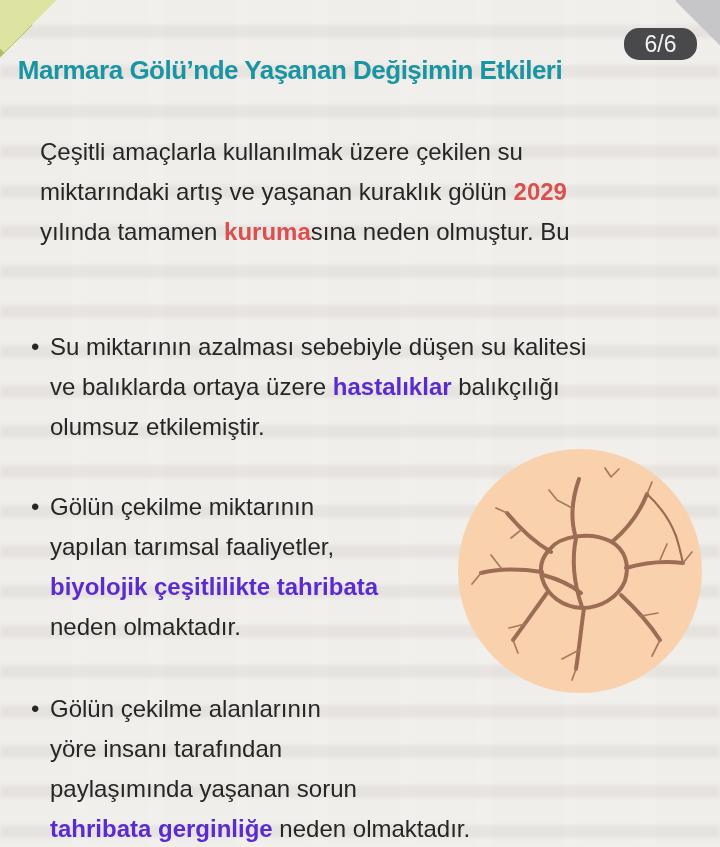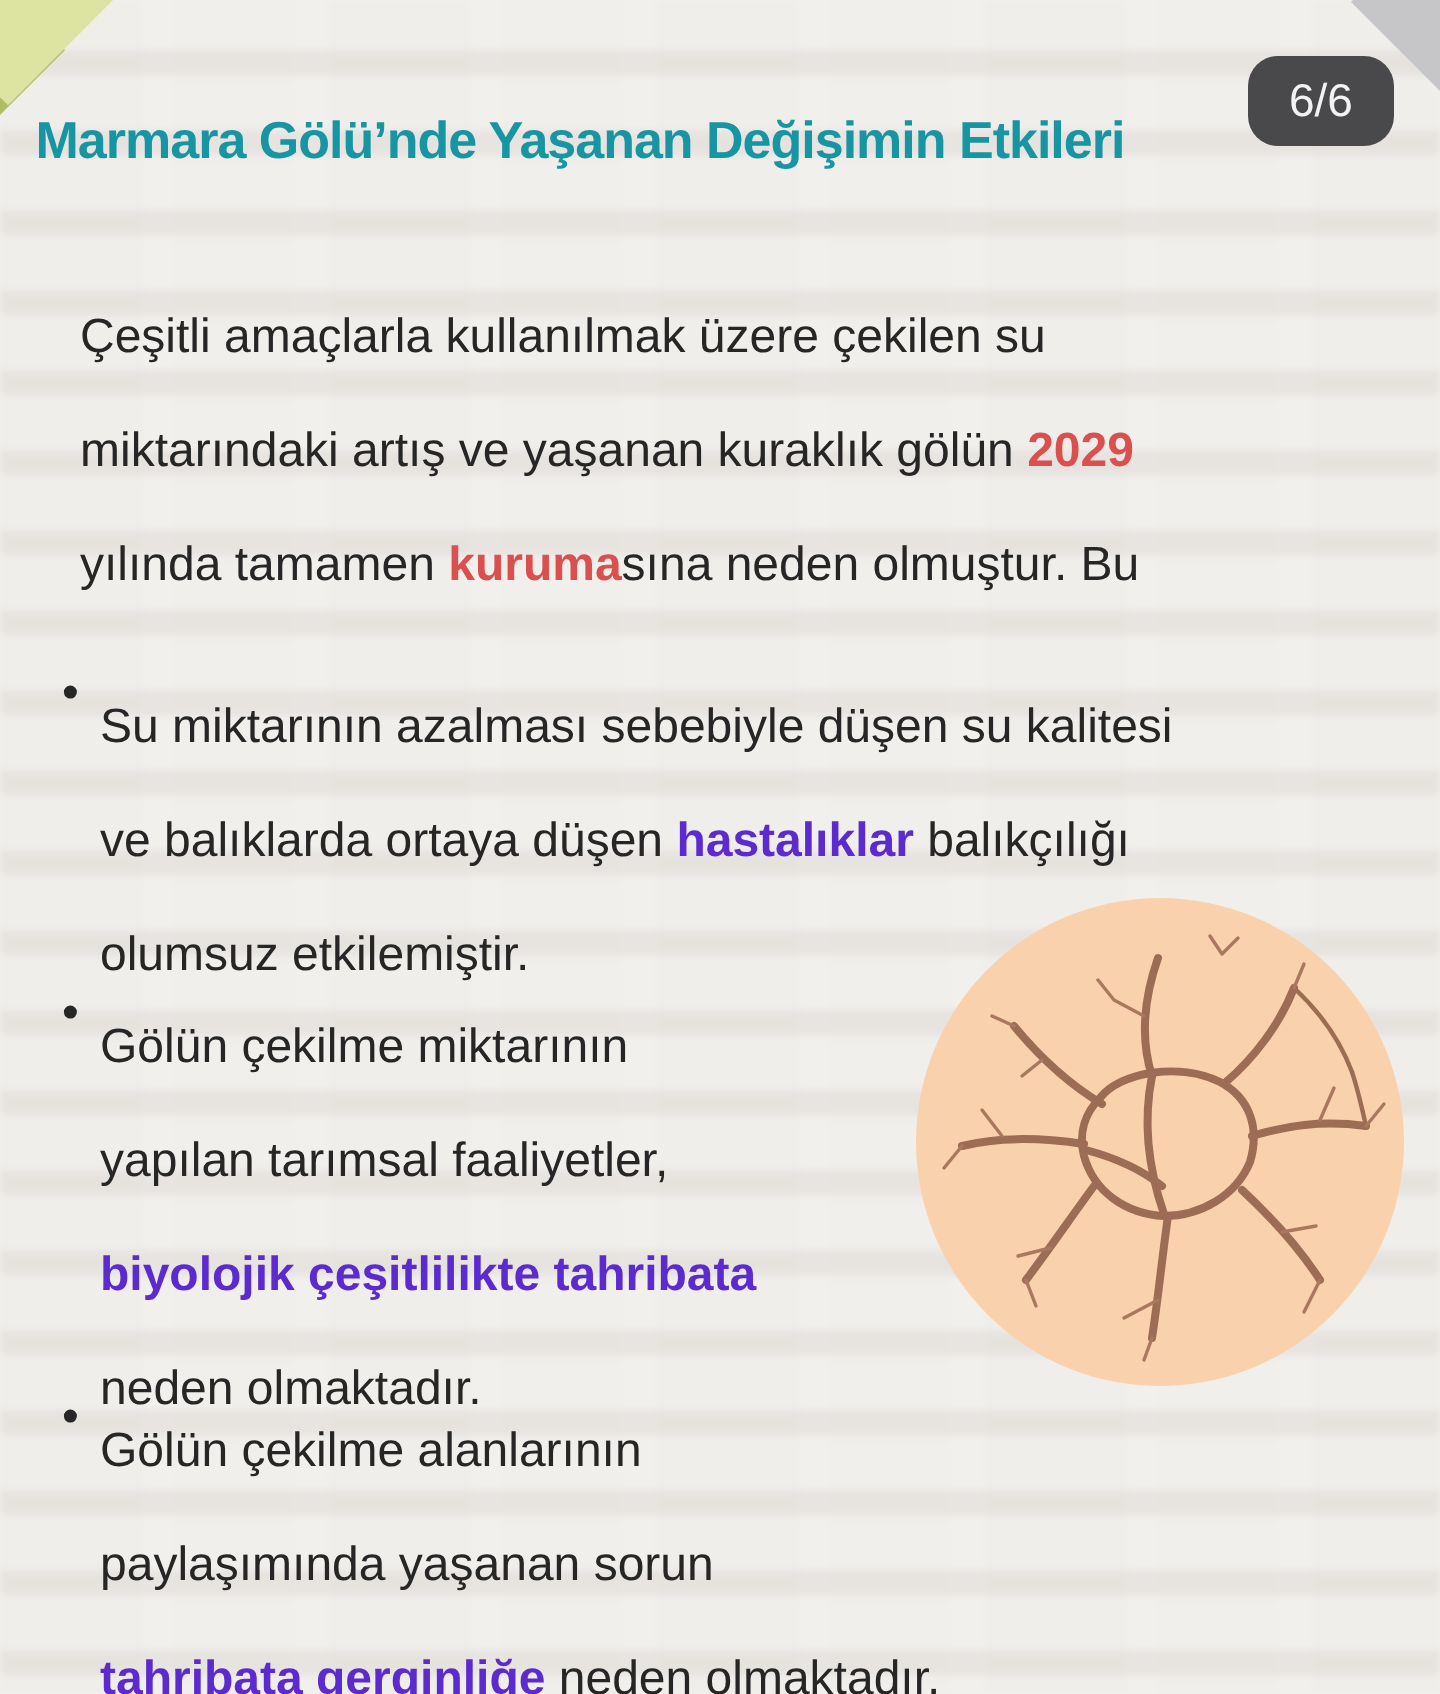--- a/index.html
+++ b/index.html
@@ -19,33 +19,33 @@
     opacity:.16;
     filter:blur(1.6px);
   }
   
   .corner{position:absolute;z-index:1;}
   .tl-dark{width:70px;height:70px;background:#aebc62;transform:rotate(45deg);left:-52px;top:-10px;}
   .tl-light{width:80px;height:80px;background:#dde4a2;transform:rotate(45deg);left:-36px;top:-44px;}
   .tr-gray{width:70px;height:70px;background:#c6c6c9;transform:rotate(45deg);right:-40px;top:-34px;}
   
   .badge{
-    position:absolute;z-index:6;top:28px;left:624px;width:73px;height:45px;
+    position:absolute;z-index:6;top:28px;left:624px;width:73px;height:32px;
     background:#49494b;border-radius:15px;color:#f2f2f2;font-size:23px;
     display:flex;align-items:center;justify-content:center;
   }
   
   .title{
     position:absolute;z-index:2;top:55px;left:0;width:580px;margin:0;
     text-align:center;font-size:26px;font-weight:bold;letter-spacing:-0.5px;
     color:#1795a3;
   }
   
   .textblock{position:absolute;z-index:2;font-size:24px;line-height:40px;}
-  .tline{white-space:nowrap;margin-top:17px;}
+  .tline{white-space:nowrap;}
   .intro{top:132px;left:40px;}
   .bullet{left:31px;}
   .b1{top:327px;}
   .b2{top:487px;}
   .b3{top:689px;}
   .dot{position:absolute;left:0;top:0;}
   .btext{margin-left:19px;}
   .seg-n{color:#262626;}
   .seg-r{color:#d9504f;font-weight:bold;}
   .seg-p{color:#5b2bd0;font-weight:bold;}
@@ -81,39 +81,40 @@
   <div class="textblock intro">
       <div class="tline"><span class="seg-n">Çeşitli amaçlarla kullanılmak üzere çekilen su</span></div>
       <div class="tline"><span class="seg-n">miktarındaki artış ve yaşanan kuraklık gölün </span><span class="seg-r">2029</span></div>
       <div class="tline"><span class="seg-n">yılında tamamen </span><span class="seg-r">kuruma</span><span class="seg-n">sına neden olmuştur. Bu</span></div>
     </div>
 
   <div class="textblock bullet b1">
     <span class="dot">•</span>
     <div class="btext">
         <div class="tline"><span class="seg-n">Su miktarının azalması sebebiyle düşen su kalitesi</span></div>
-        <div class="tline"><span class="seg-n">ve balıklarda ortaya düşen </span><span class="seg-p">hastalıklar</span><span class="seg-n"> balıkçılığı</span></div>
+        <div class="tline"><span class="seg-n">ve balıklarda ortaya üzere </span><span class="seg-p">hastalıklar</span><span class="seg-n"> balıkçılığı</span></div>
         <div class="tline"><span class="seg-n">olumsuz etkilemiştir.</span></div>
       </div>
   </div>
 
   <div class="textblock bullet b2">
     <span class="dot">•</span>
     <div class="btext">
         <div class="tline"><span class="seg-n">Gölün çekilme miktarının</span></div>
         <div class="tline"><span class="seg-n">yapılan tarımsal faaliyetler,</span></div>
         <div class="tline"><span class="seg-p">biyolojik çeşitlilikte tahribata</span></div>
         <div class="tline"><span class="seg-n">neden olmaktadır.</span></div>
       </div>
   </div>
 
   <div class="textblock bullet b3">
     <span class="dot">•</span>
     <div class="btext">
         <div class="tline"><span class="seg-n">Gölün çekilme alanlarının</span></div>
+        <div class="tline"><span class="seg-n">yöre insanı tarafından</span></div>
         <div class="tline"><span class="seg-n">paylaşımında yaşanan sorun</span></div>
         <div class="tline"><span class="seg-p">tahribata gerginliğe</span><span class="seg-n"> neden olmaktadır.</span></div>
       </div>
   </div>
 
   <svg class="illus" viewBox="0 0 250 250" aria-hidden="true">
     <circle cx="125" cy="125" r="122" fill="#f9d2ad"></circle>
     <g stroke="#9c6c55" stroke-width="4" fill="none" stroke-linecap="round" stroke-linejoin="round">
       <path d="M95,103 C105,90 135,85 155,95 C170,103 175,118 170,135 C163,152 145,162 127,162 C108,161 92,150 87,132 C84,120 88,110 95,103 Z"></path>
       <path d="M121,92 C117,112 118,135 127,161"></path>

